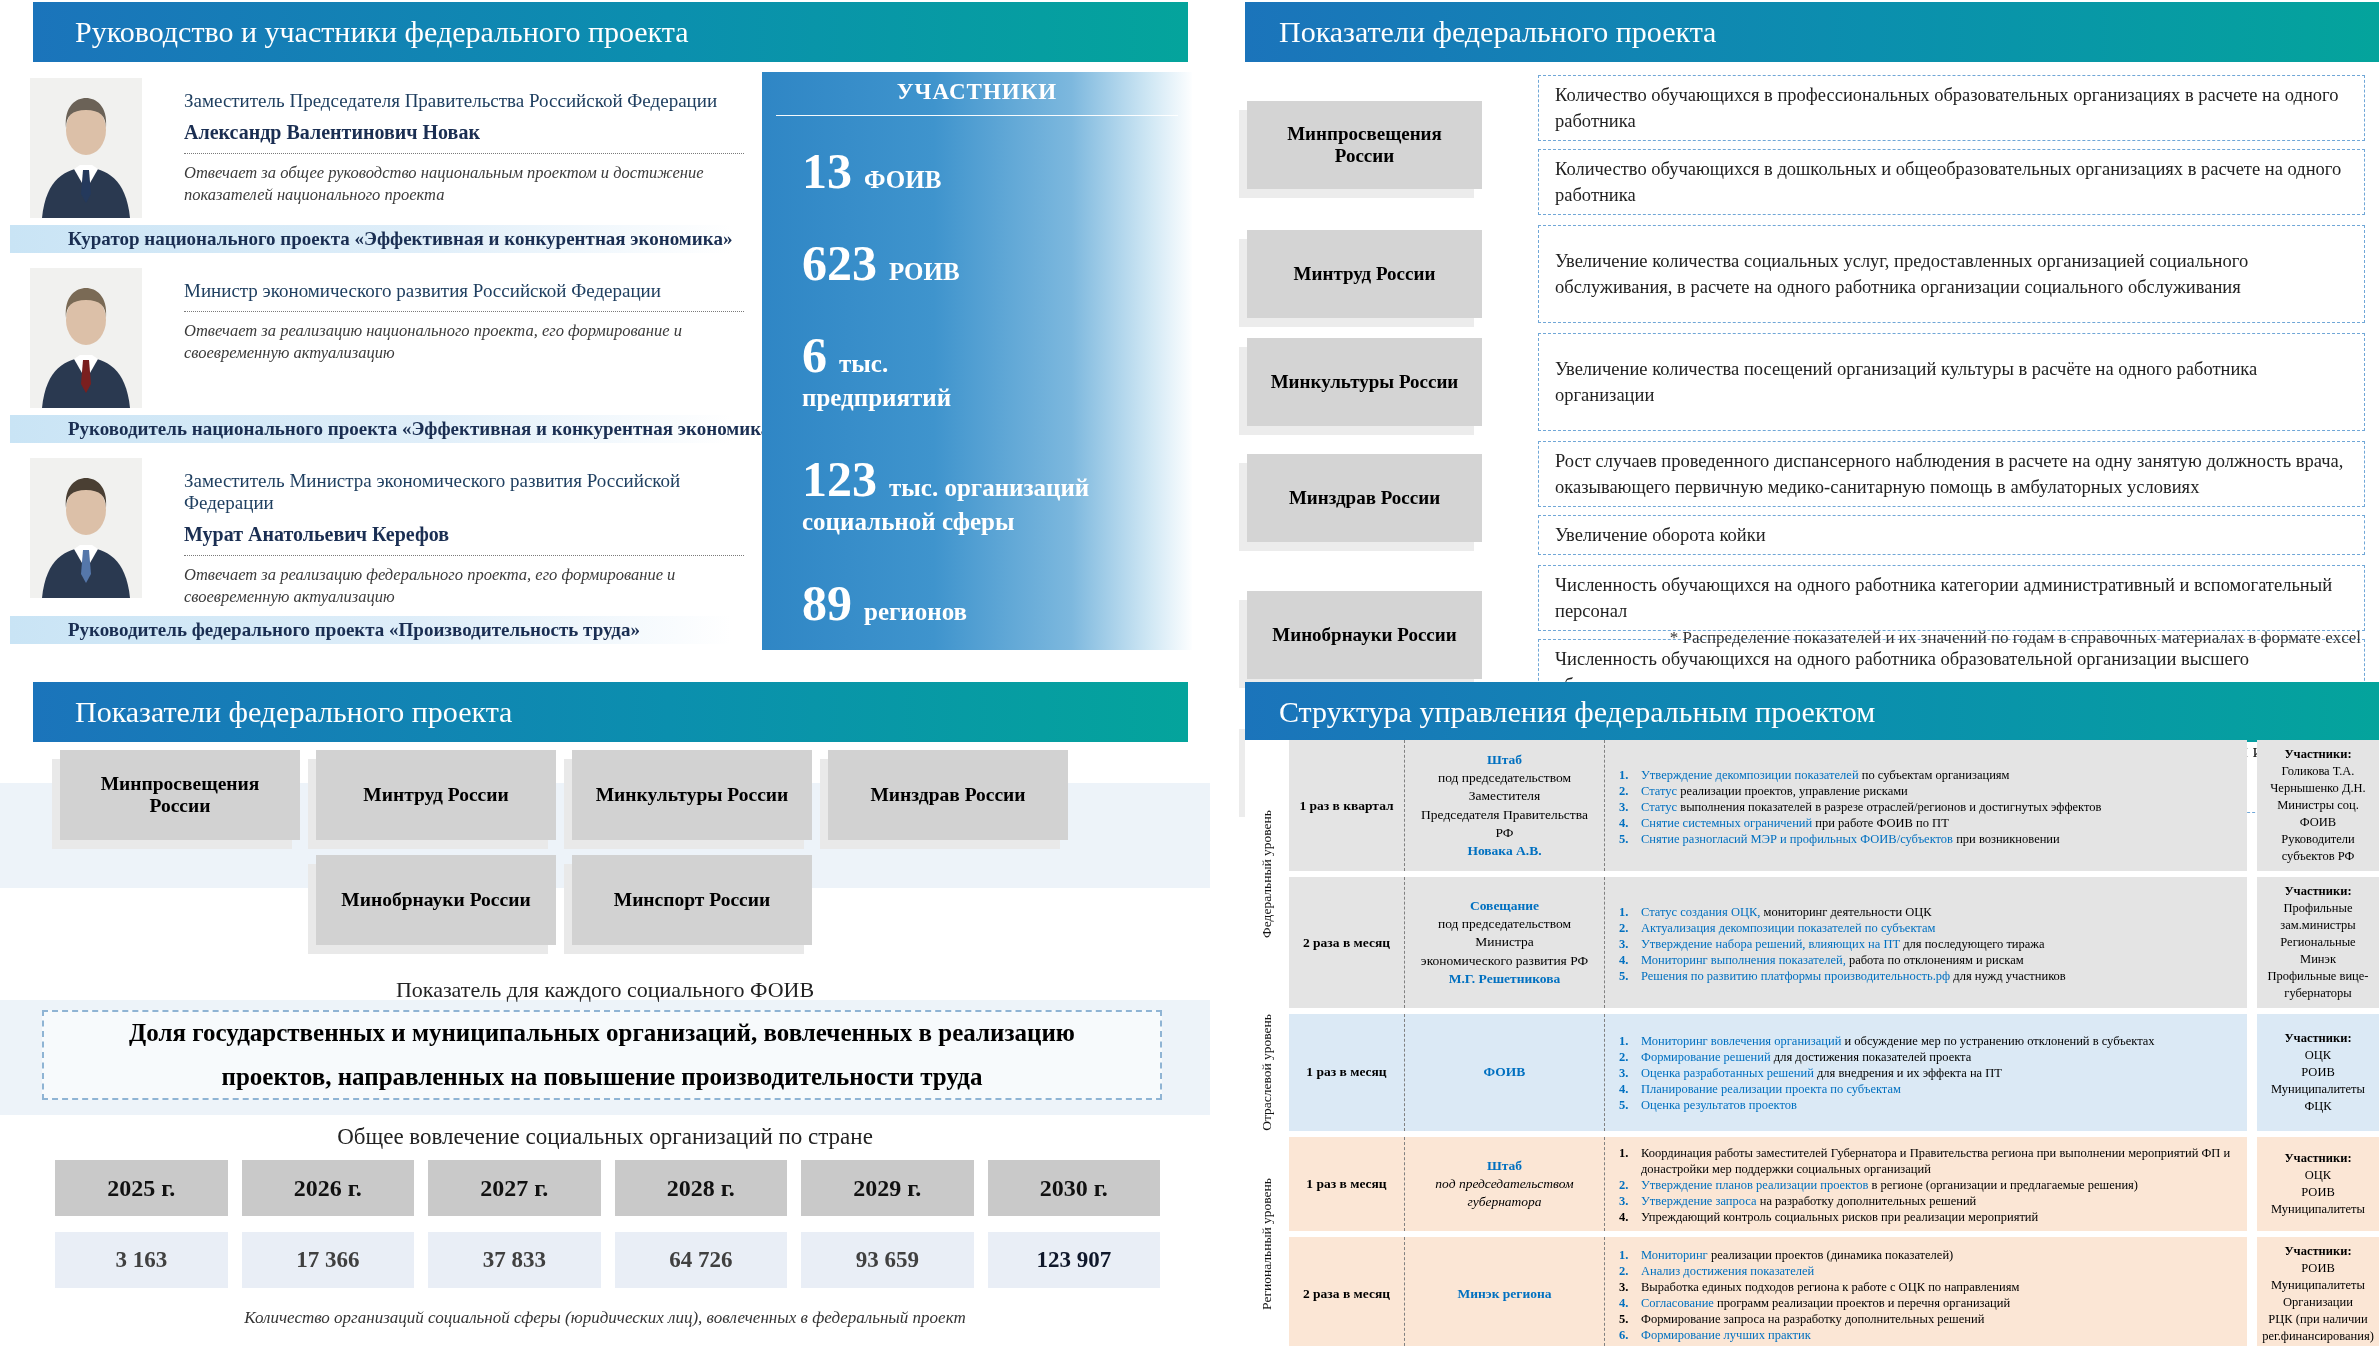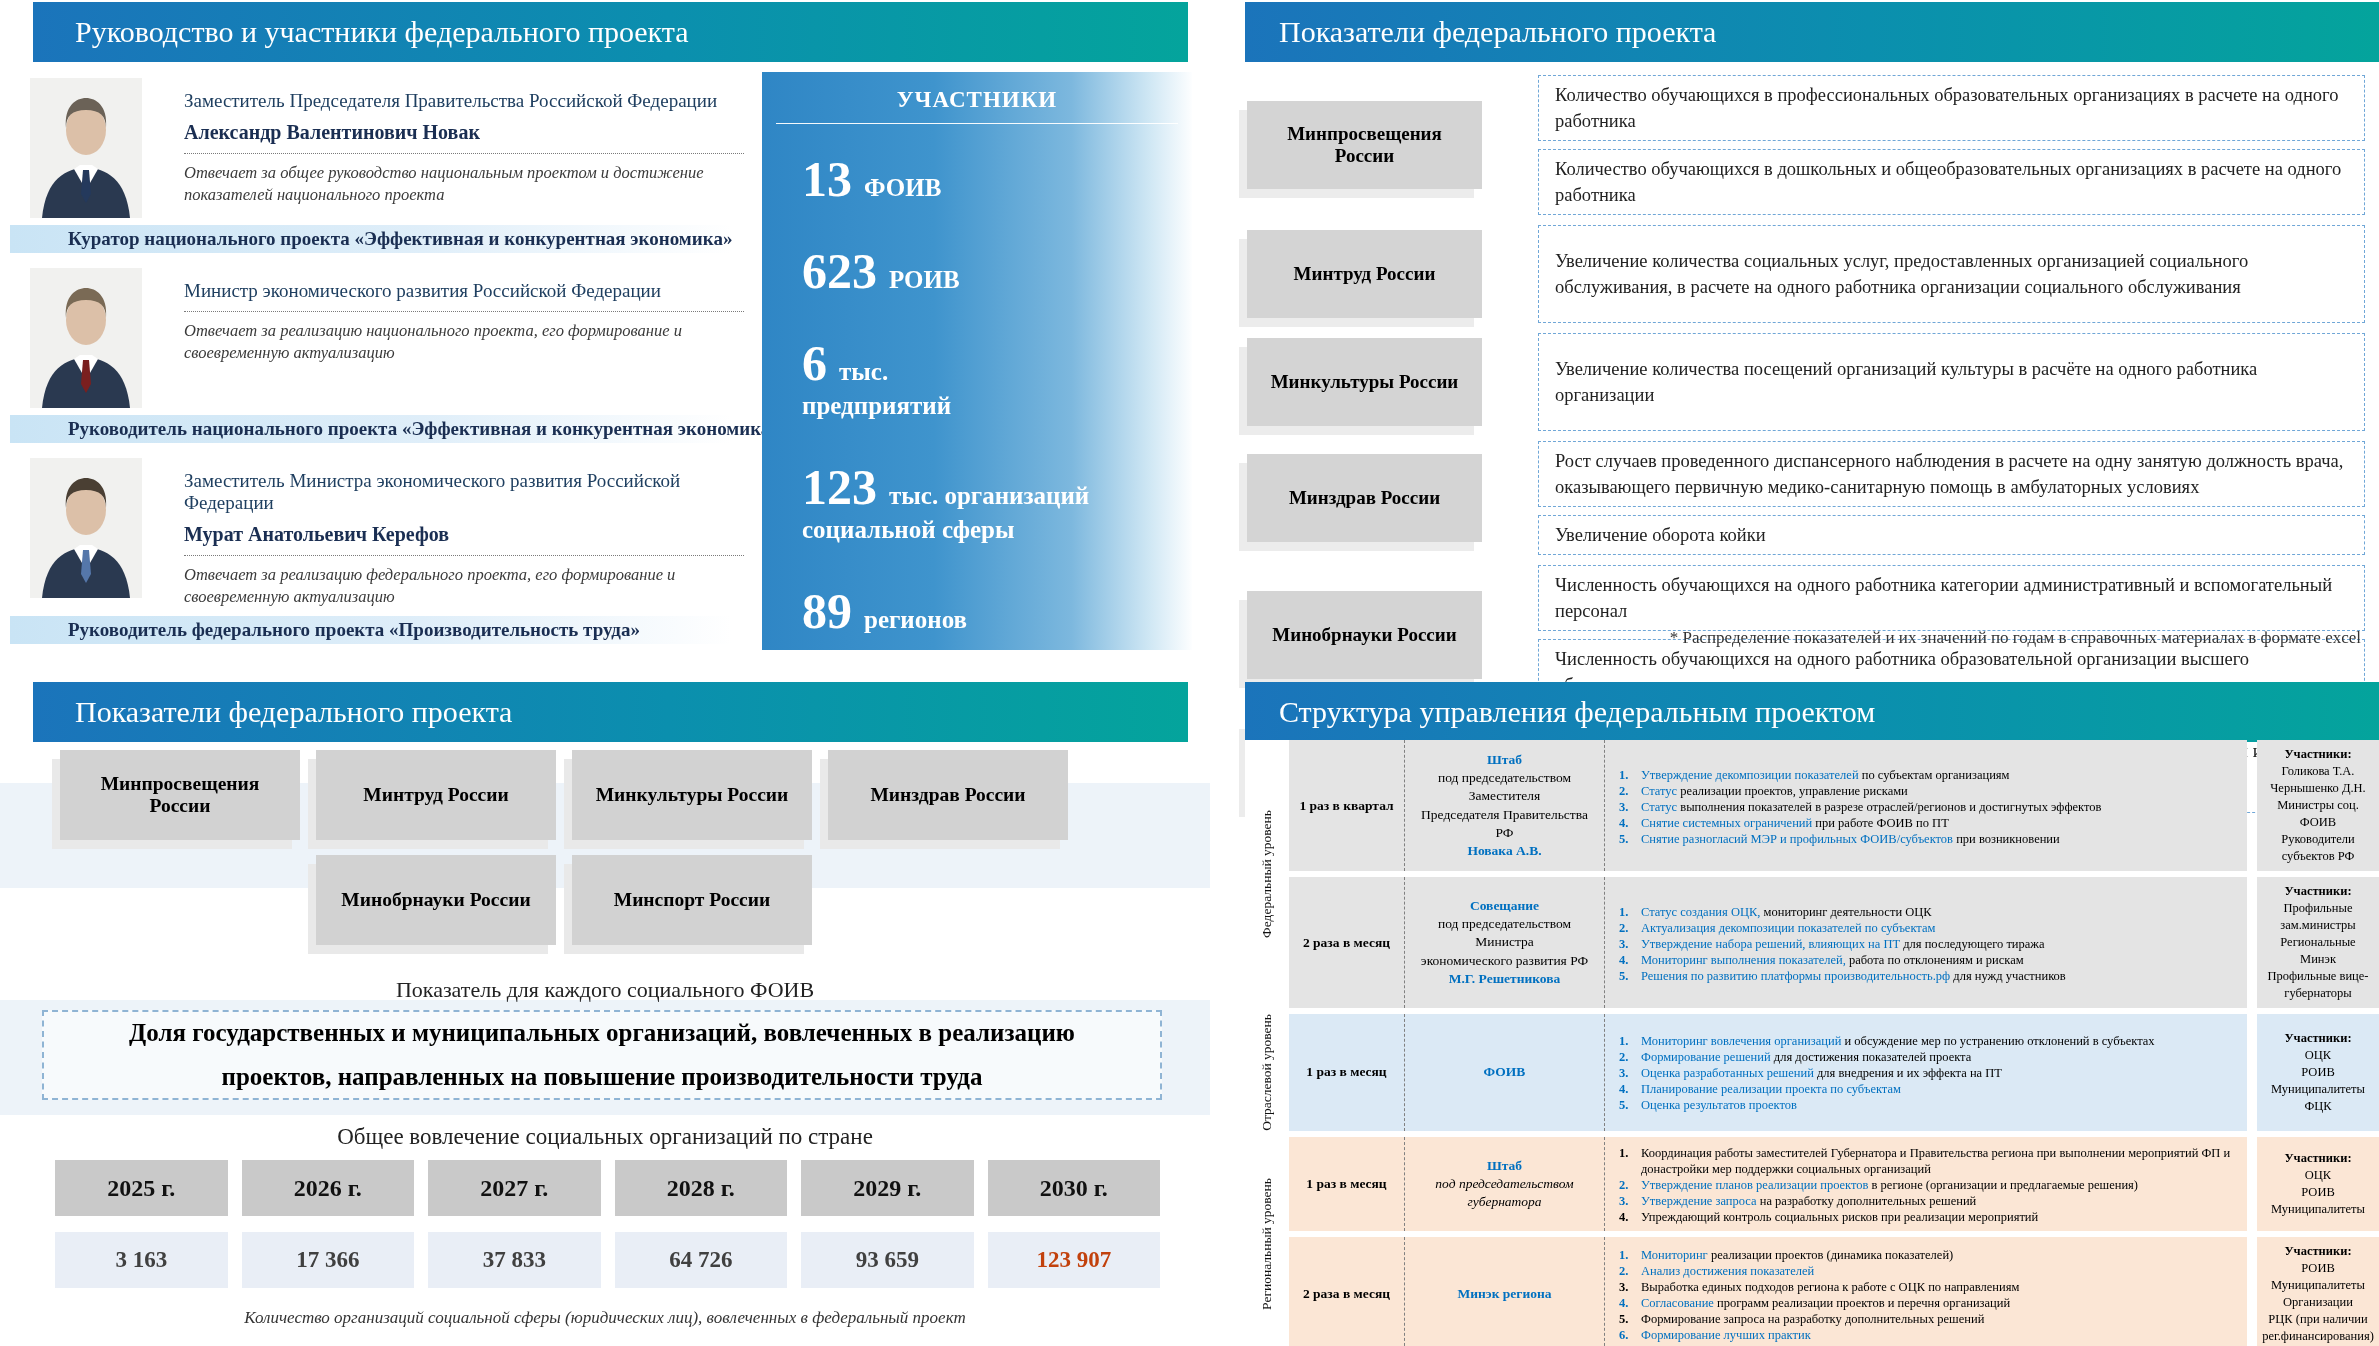--- a/index.html
+++ b/index.html
@@ -39,21 +39,21 @@
     font-size: 19px; font-weight: bold; color: #1a2e52; padding-left: 58px;
     white-space: nowrap;
   }
 
   
   .panel {
     position: absolute; left: 762px; top: 72px; width: 430px; height: 578px;
     background: linear-gradient(90deg, #2f86c5 0%, #3f94cd 40%, #7db8de 72%, #cfe7f4 90%, #fdfeff 100%);
     color: #fff;
   }
-  .panel-title { text-align: center; font-size: 23px; font-weight: bold; letter-spacing: 1px; padding-top: 15px; }
+  .panel-title { text-align: center; font-size: 23px; font-weight: bold; letter-spacing: 1px; padding-top: 7px; }
   .panel-rule  { border-bottom: 1.5px solid rgba(255,255,255,.95); margin: 10px 14px 0 14px; }
   .stats { padding: 30px 16px 0 40px; }
   .stat { margin-bottom: 42px; }
   .stat .num  { font-size: 50px; font-weight: bold; line-height: 1; }
   .stat .unit { font-size: 25px; font-weight: bold; margin-left: 12px; }
   .stat .sub  { font-size: 25px; font-weight: bold; display: block; margin-top: 4px; }
 
   
   .q2rows { position: absolute; left: 2px; top: 75px; right: 14px; }
   .q2row { display: flex; align-items: center; margin-bottom: 10px; }
@@ -88,21 +88,21 @@
     font-size: 25px; font-weight: bold; line-height: 1.75; padding: 0 40px;
   }
   .q3tabletitle { position: absolute; left: 0; right: 0; top: 444px; text-align: center; font-size: 23px; color: #222; }
   .yrow { position: absolute; left: 55px; right: 50px; display: flex; gap: 14px; }
   .ycell {
     flex: 1; height: 56px; display: flex; align-items: center; justify-content: center;
     font-weight: bold;
   }
   .yhead { background: #c9c9c9; font-size: 24px; color: #111; }
   .yval  { background: #e9eef6; font-size: 23px; color: #404040; }
-  .yval.last { color: #c2410c; }
+  .yval.last { color: #0f172a; }
   .q3foot { position: absolute; left: 0; right: 0; top: 628px; text-align: center; font-size: 17px; font-style: italic; color: #333; }
 
   
   .s-table {
     position: absolute; left: 0; top: 60px; right: 0;
     display: grid;
     grid-template-columns: 44px 116px 200px 642px 132px;
     row-gap: 6px;
   }
   .lvl {

